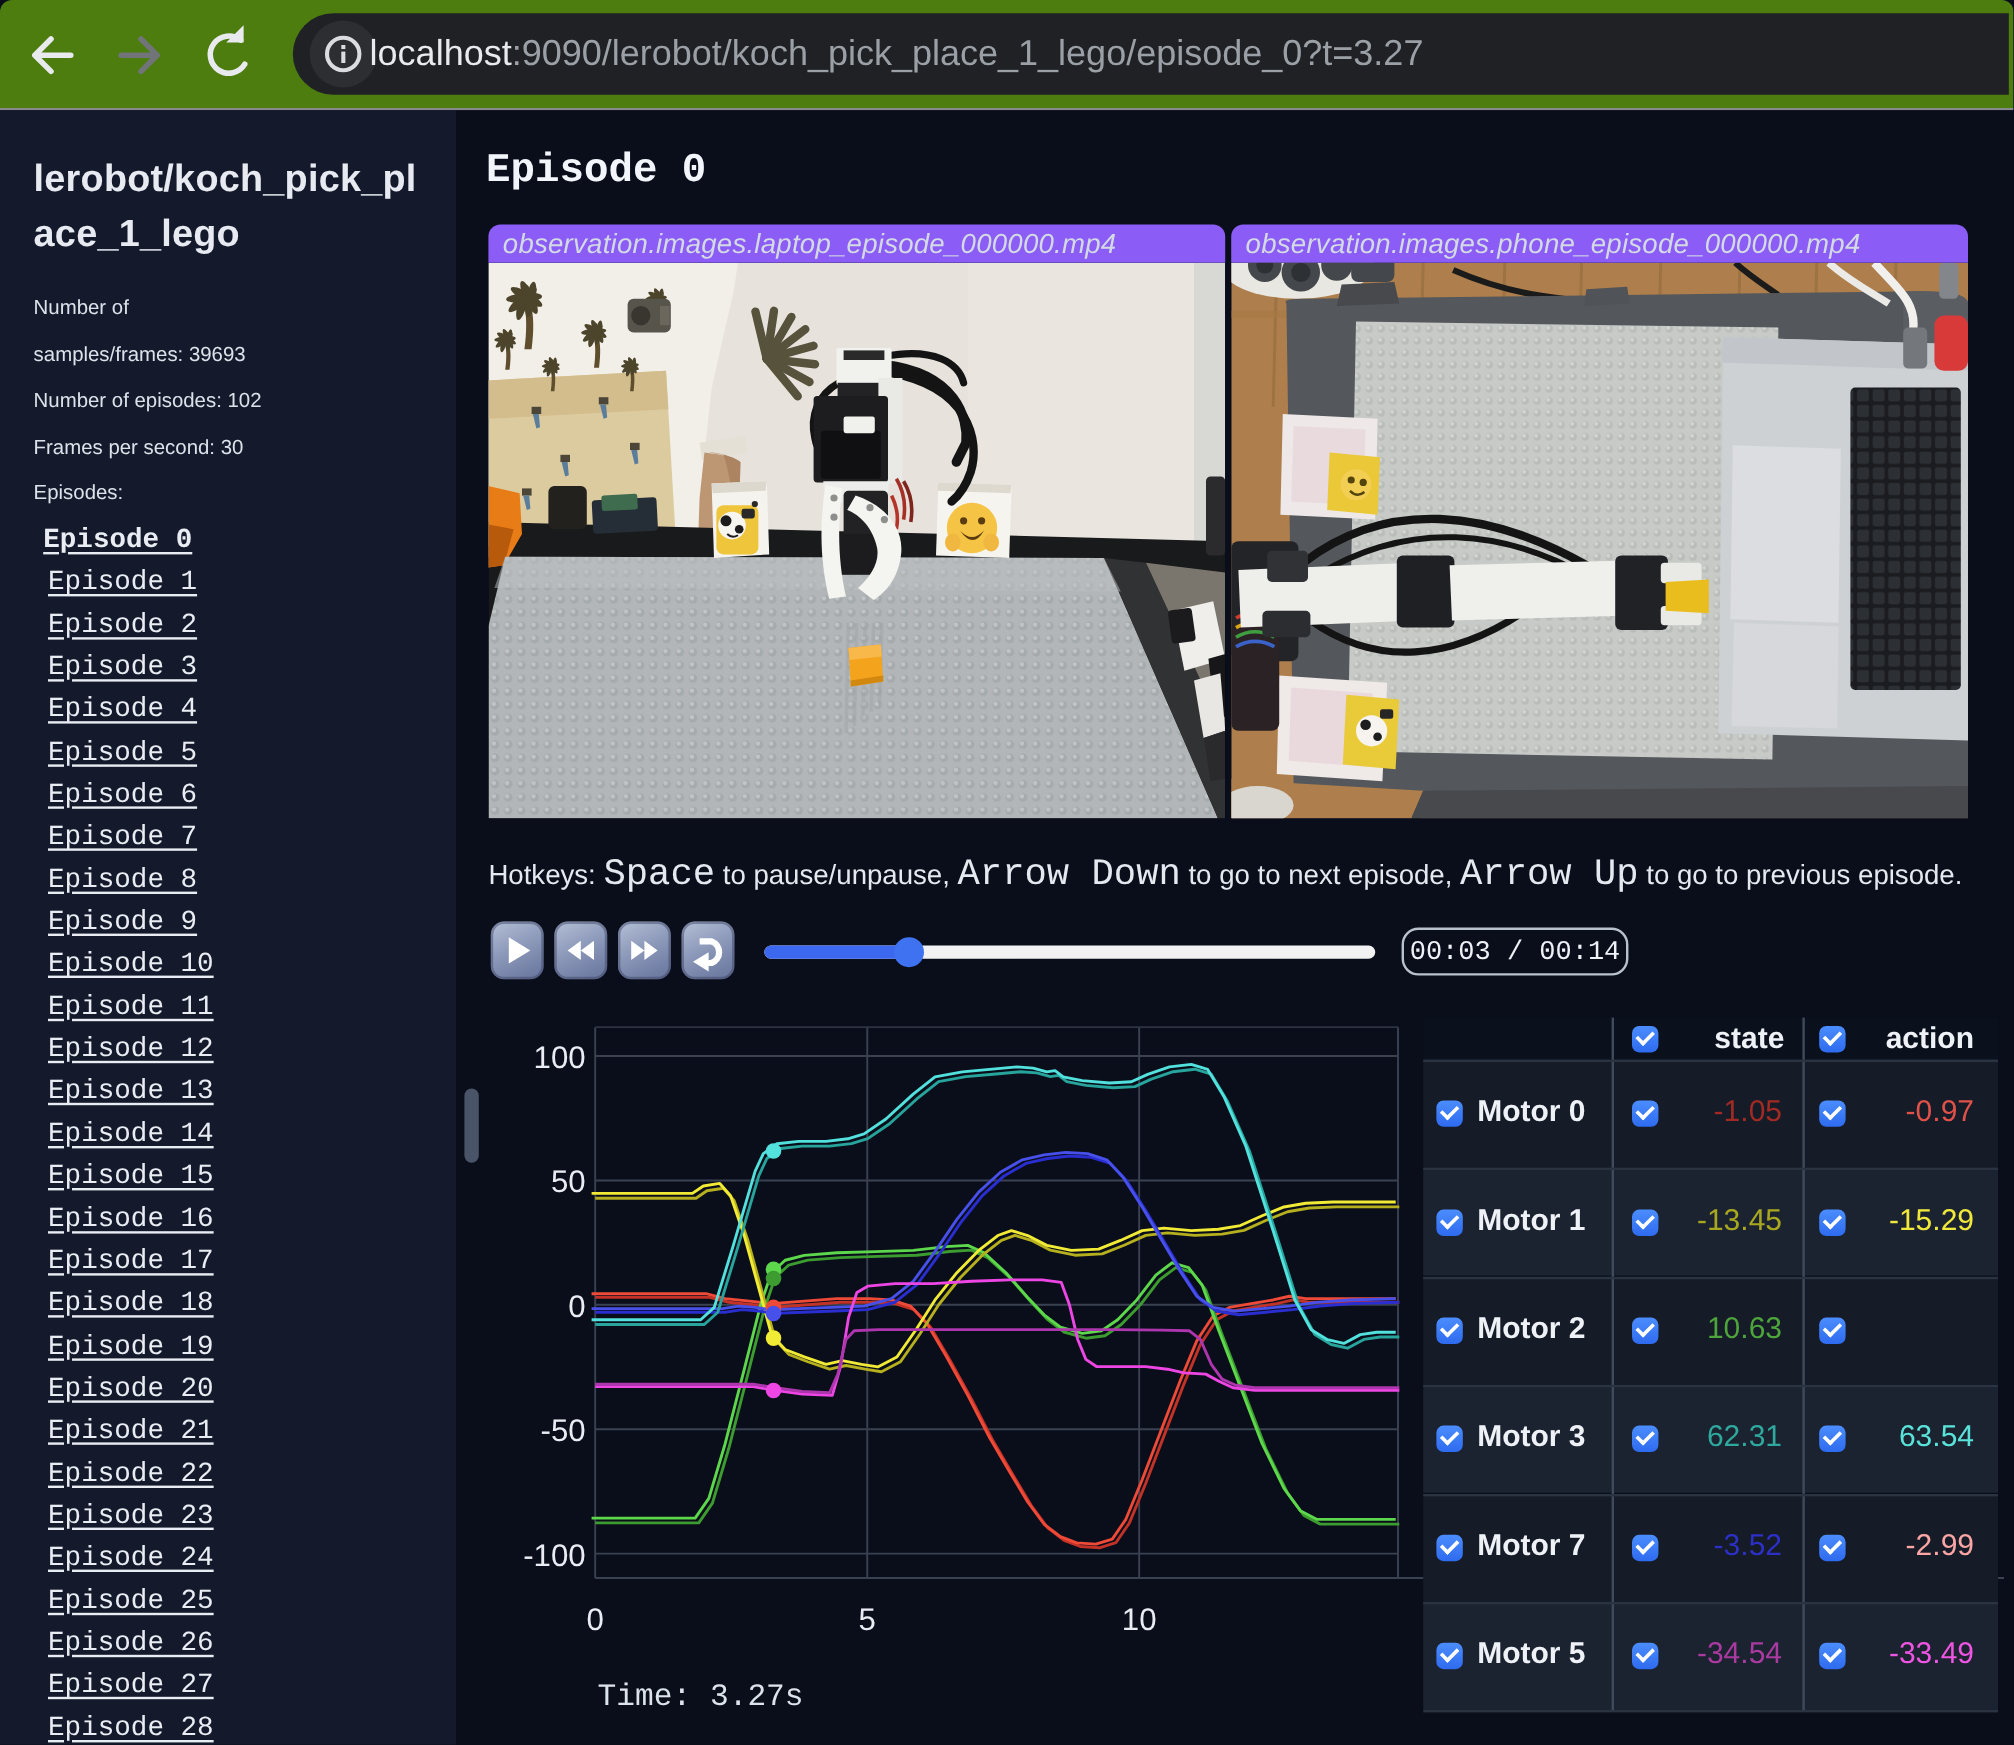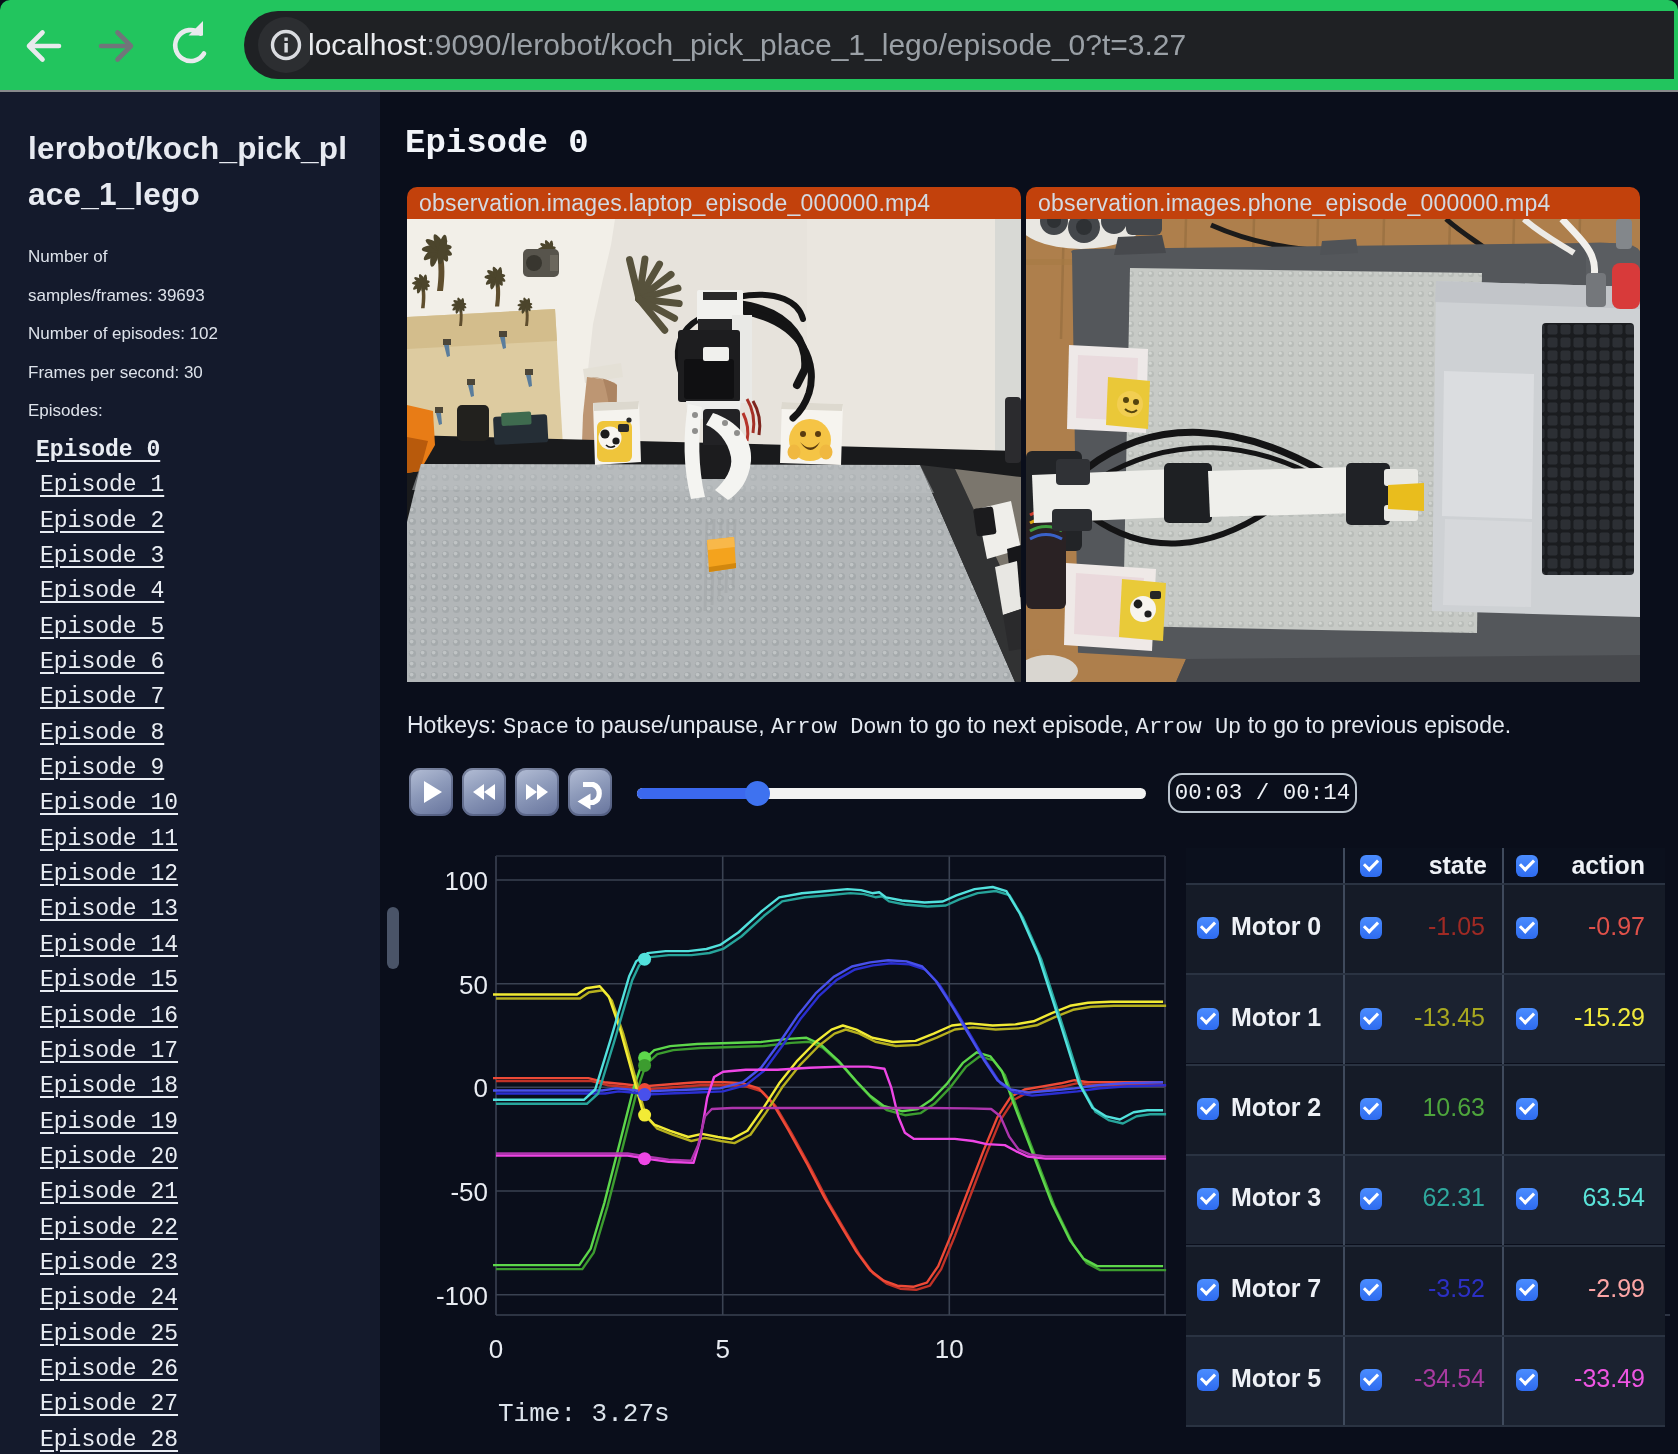--- a/index.html
+++ b/index.html
@@ -1,20 +1,20 @@
 <!DOCTYPE html>
 <html><head>
 <meta charset="utf-8">
 <style>
   * { margin:0; padding:0; box-sizing:border-box; }
   html,body { width:1678px; height:1454px; overflow:hidden; background:#0a0e1b; }
   body { font-family:"Liberation Sans", sans-serif; position:relative; }
   .mono { font-family:"Liberation Mono", monospace; }
   
-  #chrome { position:absolute; left:0; top:0; width:1678px; height:92px; background:#22c55e; border-radius:10px 10px 0 0; border-bottom:2px solid #87898c; }
+  #chrome { position:absolute; left:0; top:0; width:1678px; height:92px; background:#4d7c0f; border-radius:10px 10px 0 0; border-bottom:2px solid #87898c; }
   #chrome .navicon { position:absolute; top:0; }
   #urlpill { position:absolute; left:244px; top:11px; width:1430px; height:68px; background:#1f2124; border-radius:34px 0 0 34px; }
   #infocircle { position:absolute; left:14px; top:6px; width:56px; height:56px; border-radius:50%; background:#2c2e31; }
   #urltext { position:absolute; left:64px; top:17px; font-size:30px; color:#9aa0a6; white-space:nowrap; letter-spacing:0px; }
   #urltext b { color:#e8eaed; font-weight:normal; }
   
   #sidebar { position:absolute; left:0; top:92px; width:380px; height:1362px; background:#141a2c; overflow:hidden; }
   #main { position:absolute; left:380px; top:92px; width:1298px; height:1362px; background:#0a0e1b; }
   
   #sbtitle { position:absolute; left:28px; top:33px; width:330px; font-size:31.5px; font-weight:bold; color:#e7eaf1; line-height:46px; letter-spacing:0.2px; word-break:break-all; }
@@ -22,25 +22,25 @@
   #eplist { position:absolute; left:40px; top:341px; font-size:23px; line-height:35.35px; }
   #eplist a { display:block; color:#e9edf3; text-decoration:underline; font-family:"Liberation Mono", monospace; text-underline-offset:4px; }
   #eplist a.cur { font-weight:bold; margin-left:-4px; }
   #sbscroll { position:absolute; left:387px; top:907px; width:12px; height:62px; border-radius:6px; background:#4a5468; z-index:9; }
   
   #h1 { position:absolute; left:405px; top:124px; font-size:34px; font-weight:bold; color:#f2f5fa; font-family:"Liberation Mono", monospace; }
   
   .vid { position:absolute; top:187px; width:614px; height:495px; }
   #vid1 { left:407px; }
   #vid2 { left:1026px; }
-  .vidhdr { position:absolute; left:0; top:0; width:614px; height:32px; background:#c2410c; border-radius:10px 10px 0 0; color:#d3dae3; font-size:23px; line-height:33px; padding-left:12px; white-space:nowrap; letter-spacing:0.2px; }
+  .vidhdr { position:absolute; left:0; top:0; width:614px; height:32px; background:#8b5cf6; border-radius:10px 10px 0 0; color:#d3dae3; font-size:23px; line-height:33px; padding-left:12px; white-space:nowrap; letter-spacing:0.2px;font-style:italic; }
   .vidbody { position:absolute; left:0; top:32px; width:614px; height:463px; overflow:hidden; }
   
   #hotkeys { position:absolute; left:407px; top:712px; font-size:23px; color:#e4e9f0; }
-  #hotkeys .mono { font-size:22px; }
+  #hotkeys .mono { font-size:31px; }
   
   .cbtn { position:absolute; top:768px; width:44px; height:48px; border-radius:11px; background:linear-gradient(155deg,#b5bfd6 0%,#8d9aba 45%,#66739c 100%); box-shadow:inset 0 0 0 2px rgba(55,65,95,0.45); }
   .cbtn svg { position:absolute; left:0; top:0; }
   #slider { position:absolute; left:637px; top:788px; width:509px; height:11px; border-radius:6px; background:#f2f2f2; }
   #sliderfill { position:absolute; left:0; top:0; width:120px; height:11px; border-radius:6px 0 0 6px; background:#3b68ee; }
   #sliderthumb { position:absolute; left:108px; top:-7px; width:25px; height:25px; border-radius:50%; background:#3e72f0; }
   #timebox { position:absolute; left:1168px; top:773px; width:189px; height:40px; border:2px solid #b9c2cc; border-radius:14px; color:#eef1f6; font-size:22.5px; font-family:"Liberation Mono", monospace; text-align:center; line-height:36px; white-space:nowrap; }
   
   #mtable { position:absolute; left:1186px; top:848px; width:479px; height:577px; font-size:25px; color:#eef1f6; }
   .cellborder { position:absolute; top:0; bottom:0; width:2px; background:#3f4a5c; }

